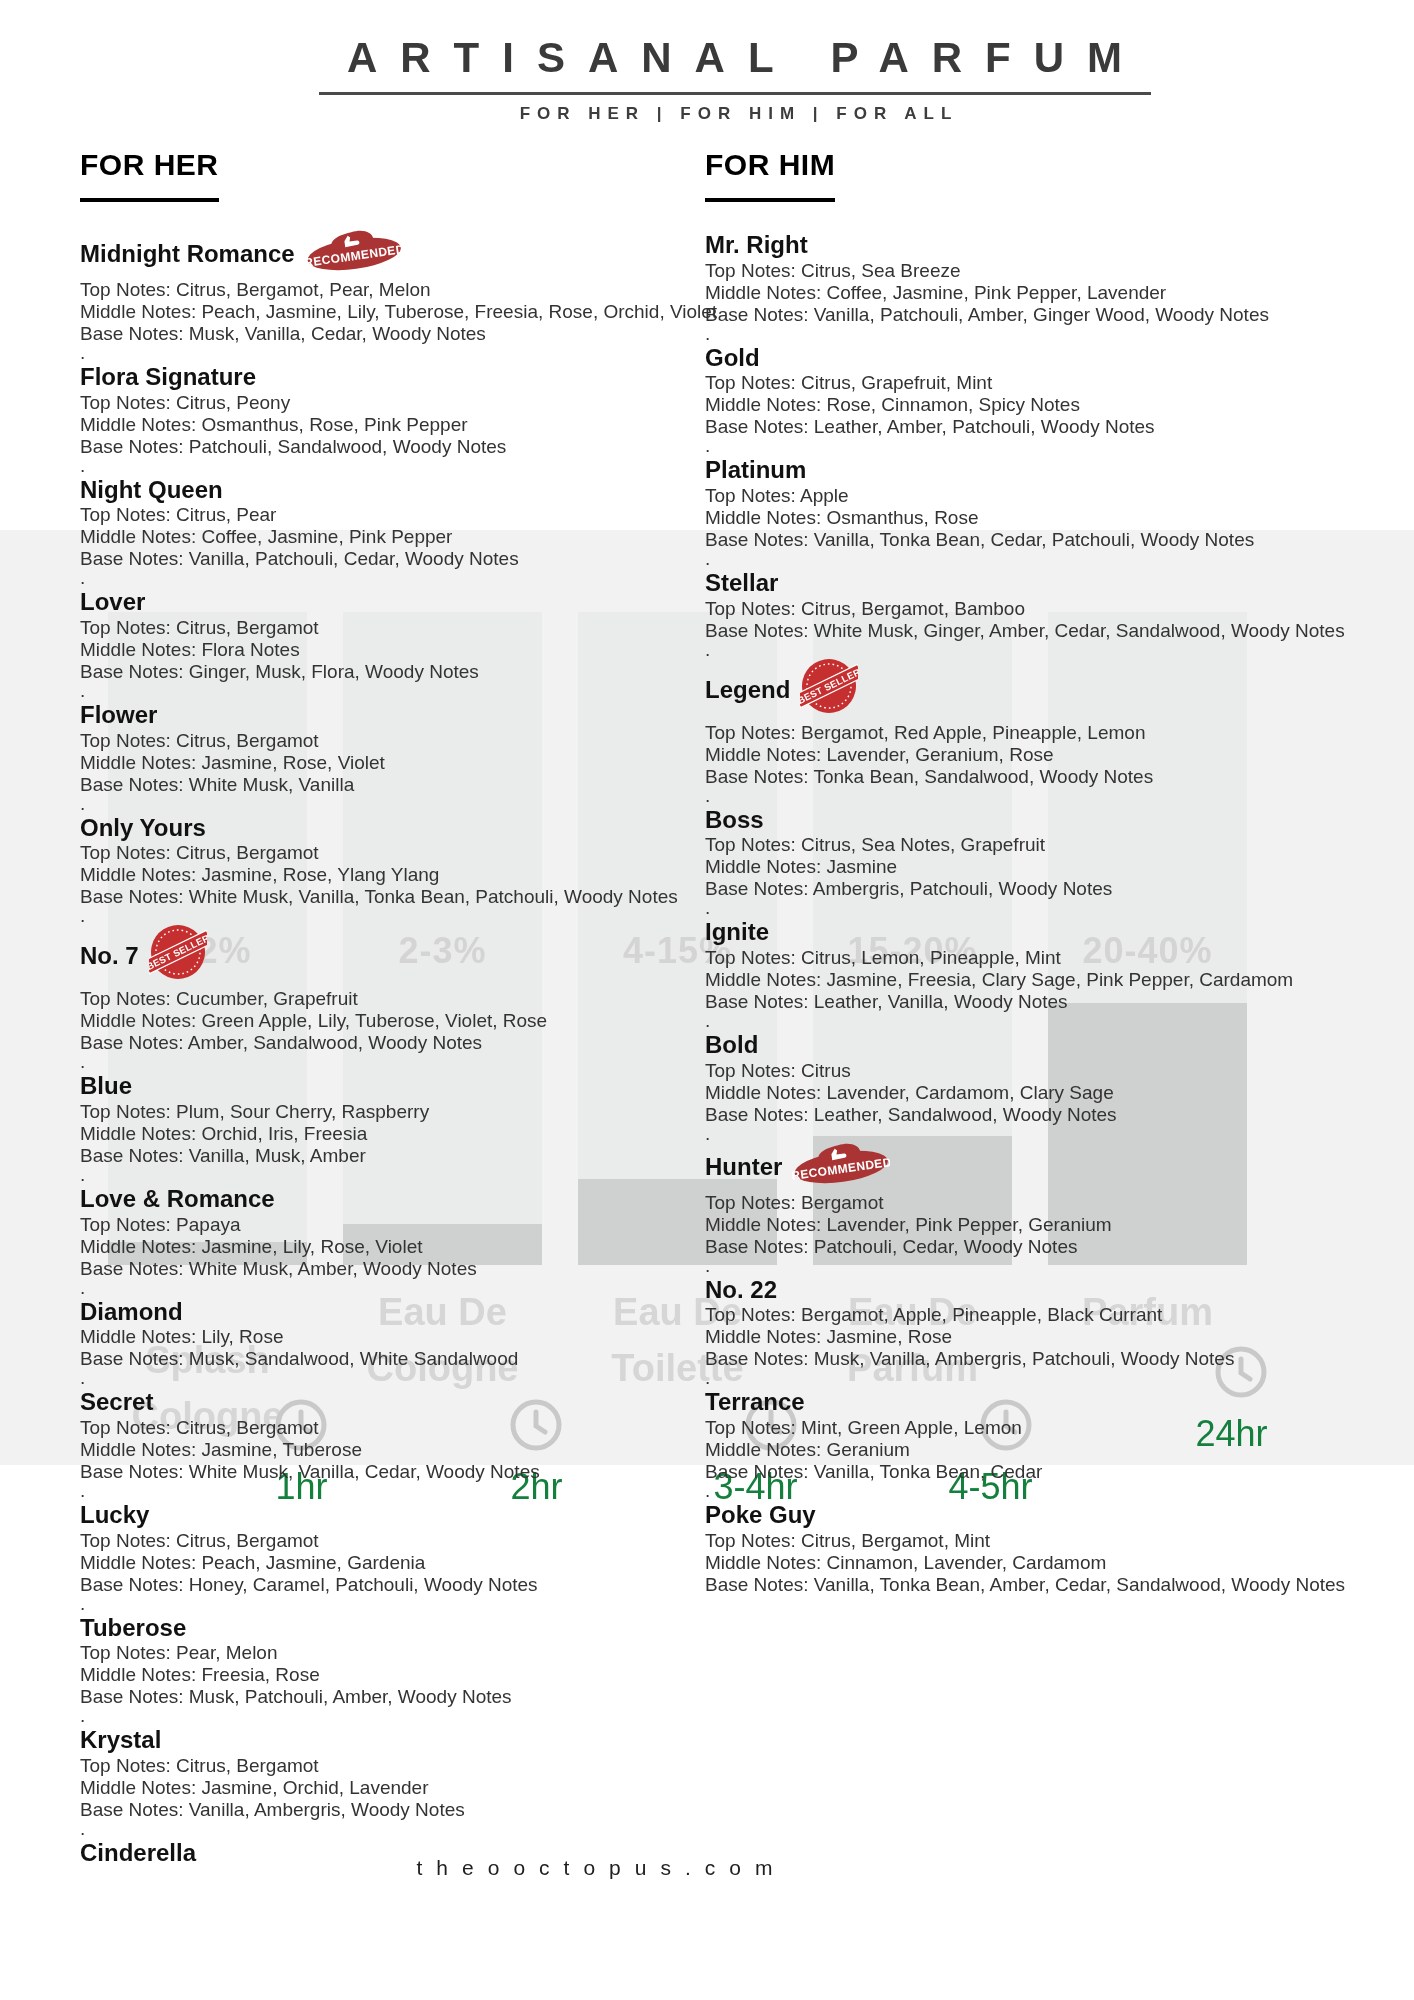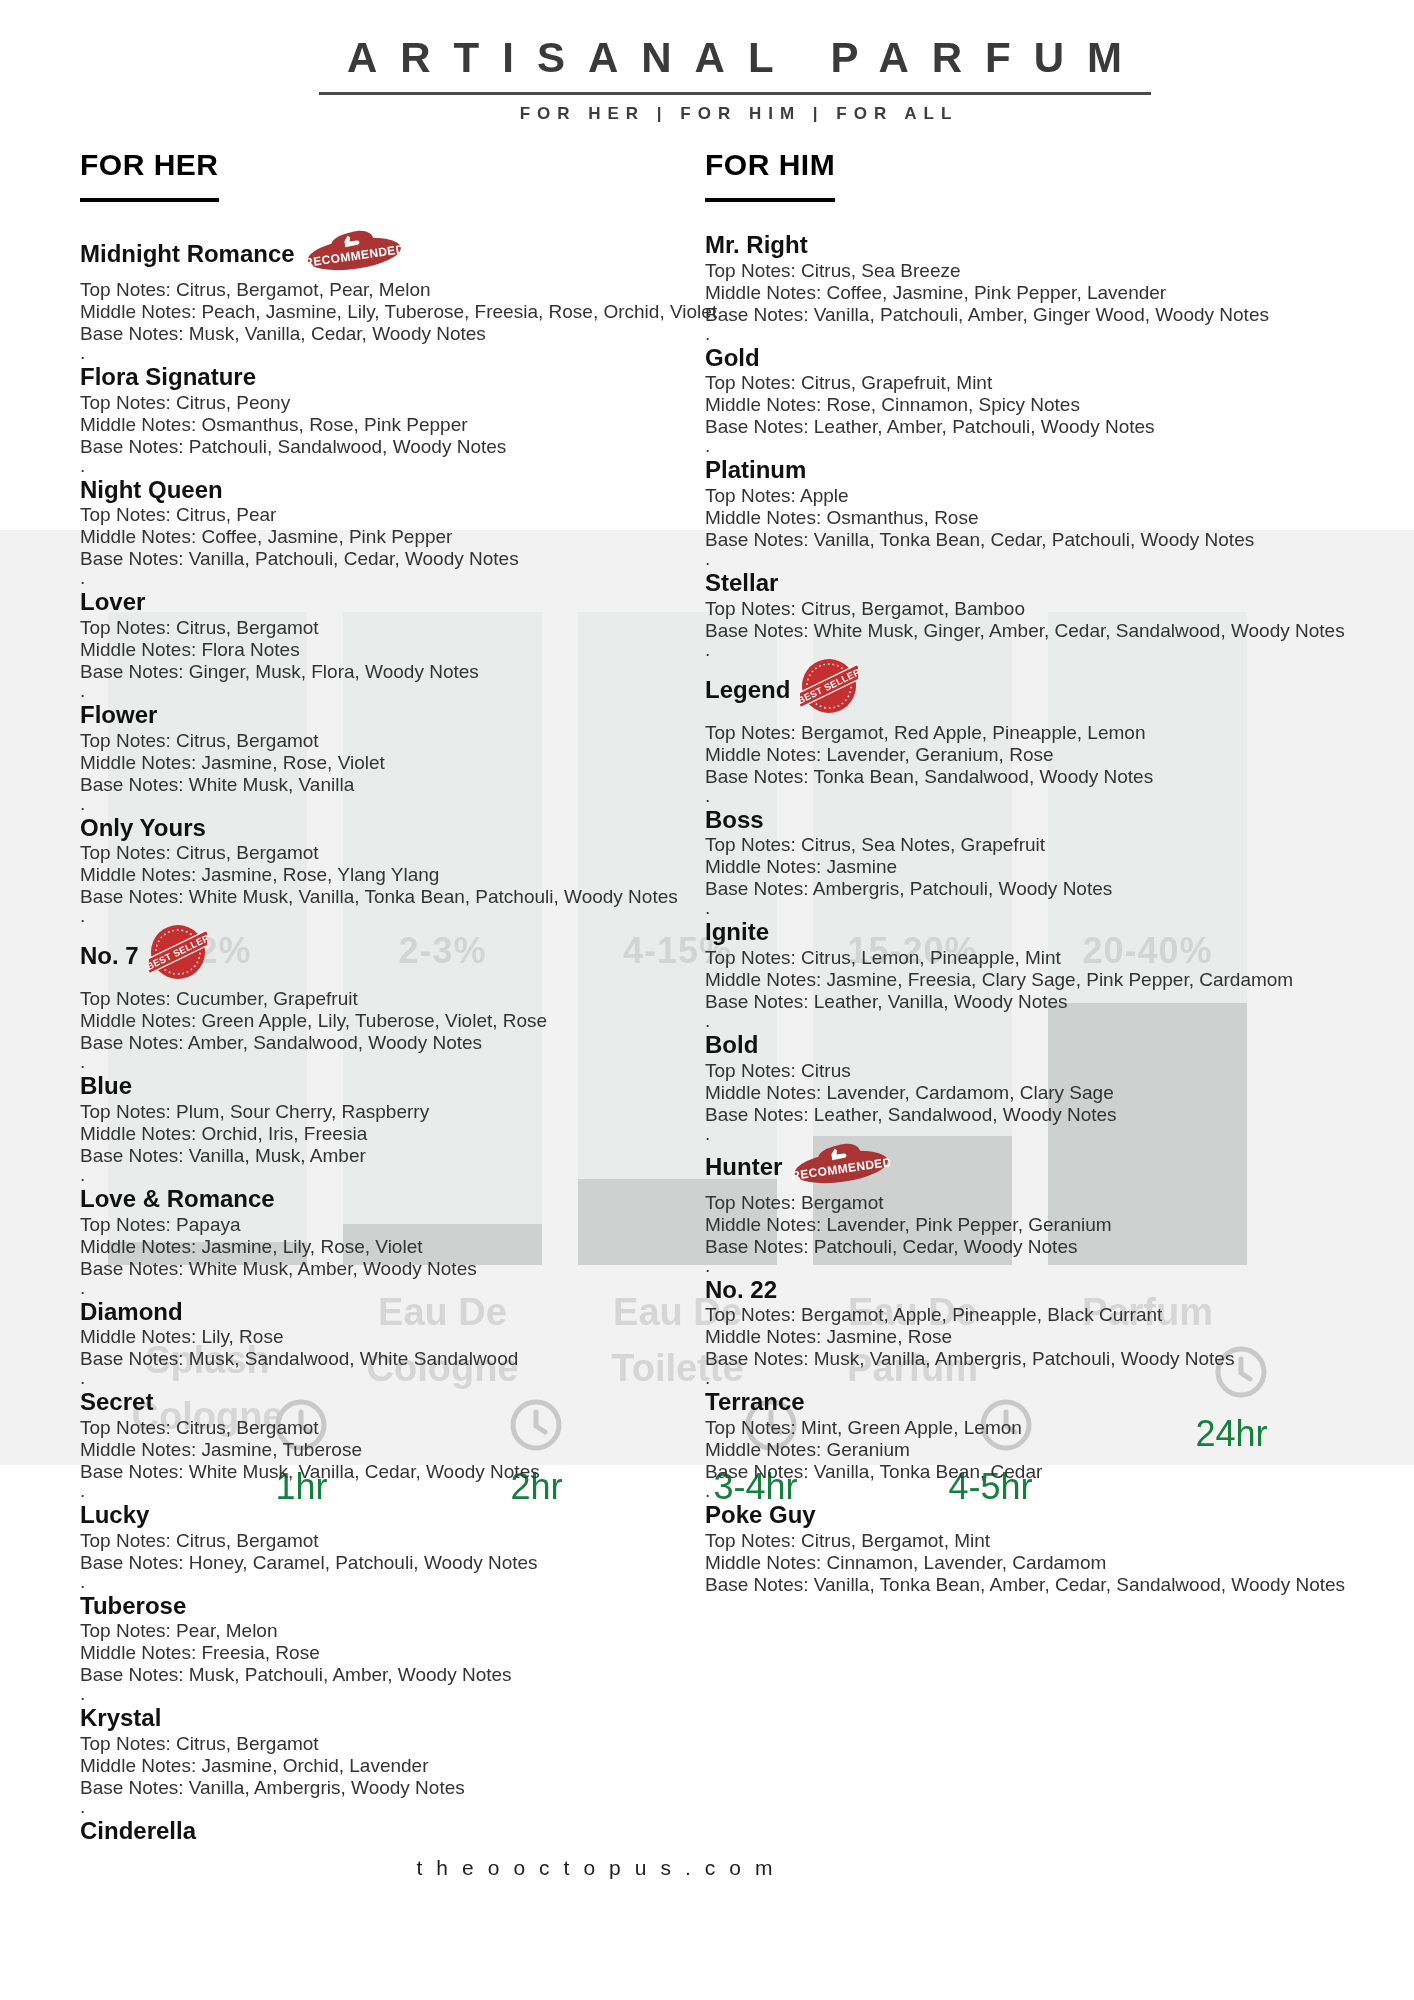--- a/index.html
+++ b/index.html
@@ -252,20 +252,21 @@
               <div class="note-line">Top Notes: Citrus, Bergamot</div>
               <div class="note-line">Middle Notes: Jasmine, Tuberose</div>
               <div class="note-line">Base Notes: White Musk, Vanilla, Cedar, Woody Notes</div>
             </div>
   </article>
 <div class="item-separator">.</div>
   <article class="perfume">
     <h3 class="pname"><span class="pname-text">Lucky</span></h3>
     <div class="notes">
               <div class="note-line">Top Notes: Citrus, Bergamot</div>
+              <div class="note-line">Middle Notes: Peach, Jasmine, Gardenia</div>
               <div class="note-line">Base Notes: Honey, Caramel, Patchouli, Woody Notes</div>
             </div>
   </article>
 <div class="item-separator">.</div>
   <article class="perfume">
     <h3 class="pname"><span class="pname-text">Tuberose</span></h3>
     <div class="notes">
               <div class="note-line">Top Notes: Pear, Melon</div>
               <div class="note-line">Middle Notes: Freesia, Rose</div>
               <div class="note-line">Base Notes: Musk, Patchouli, Amber, Woody Notes</div>

